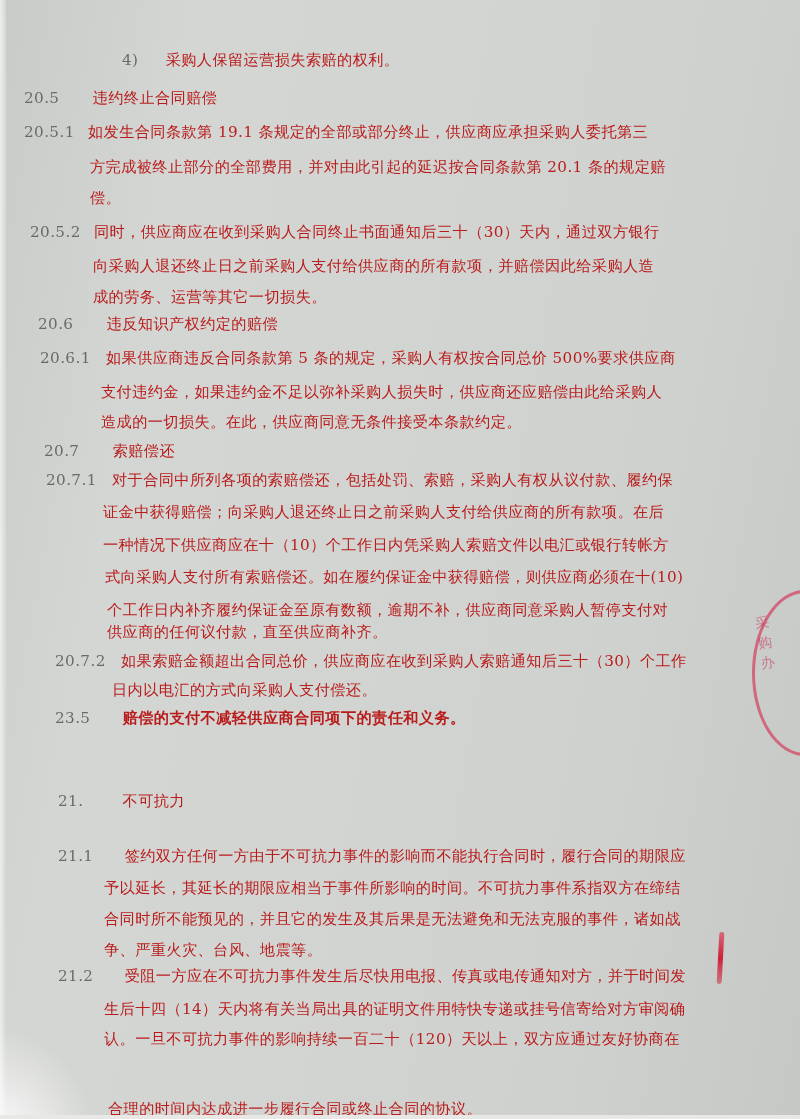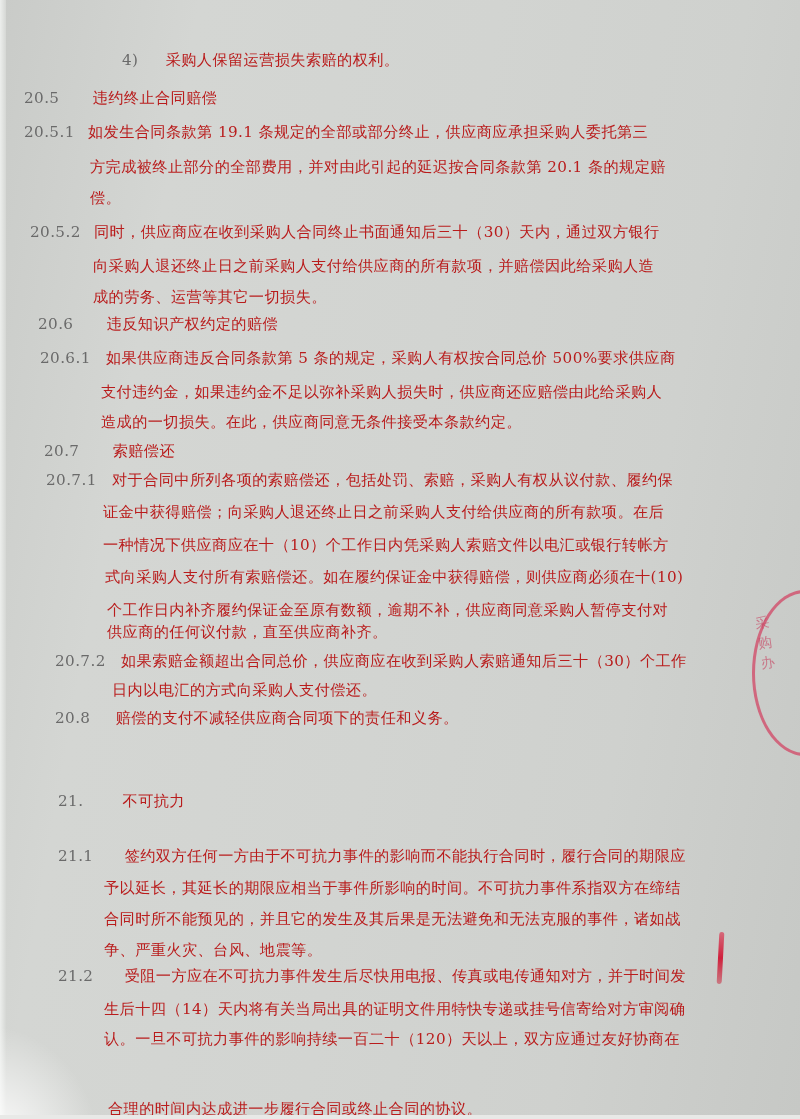--- a/index.html
+++ b/index.html
@@ -104,22 +104,22 @@
   <div class="line t" style="left:107px; top:600px;">个工作日内补齐履约保证金至原有数额，逾期不补，供应商同意采购人暂停支付对</div>
   <div class="line t" style="left:107px; top:622px;">供应商的任何议付款，直至供应商补齐。</div>
 
   <div class="line" style="left:55px; top:651px;">
     <span class="num">20.7.2</span>
     <span class="t" style="margin-left:10px;">如果索赔金额超出合同总价，供应商应在收到采购人索赔通知后三十（30）个工作</span>
   </div>
   <div class="line t" style="left:112px; top:680px;">日内以电汇的方式向采购人支付偿还。</div>
 
   <div class="line" style="left:55px; top:708px;">
-    <span class="num">20.8</span>
-    <span class="t" style="margin-left:20px;">赔偿的支付不减轻供应商合同项下的责任和义务。</span>
+    <span class="num">23.5</span>
+    <span class="t" style="margin-left:27px;font-weight:bold;">赔偿的支付不减轻供应商合同项下的责任和义务。</span>
   </div>
 
   <div class="line" style="left:58px; top:791px;">
     <span class="num">21.</span>
     <span class="t" style="margin-left:34px;">不可抗力</span>
   </div>
 
   <div class="line" style="left:58px; top:846px;">
     <span class="num">21.1</span>
     <span class="t" style="margin-left:26px;">签约双方任何一方由于不可抗力事件的影响而不能执行合同时，履行合同的期限应</span>

